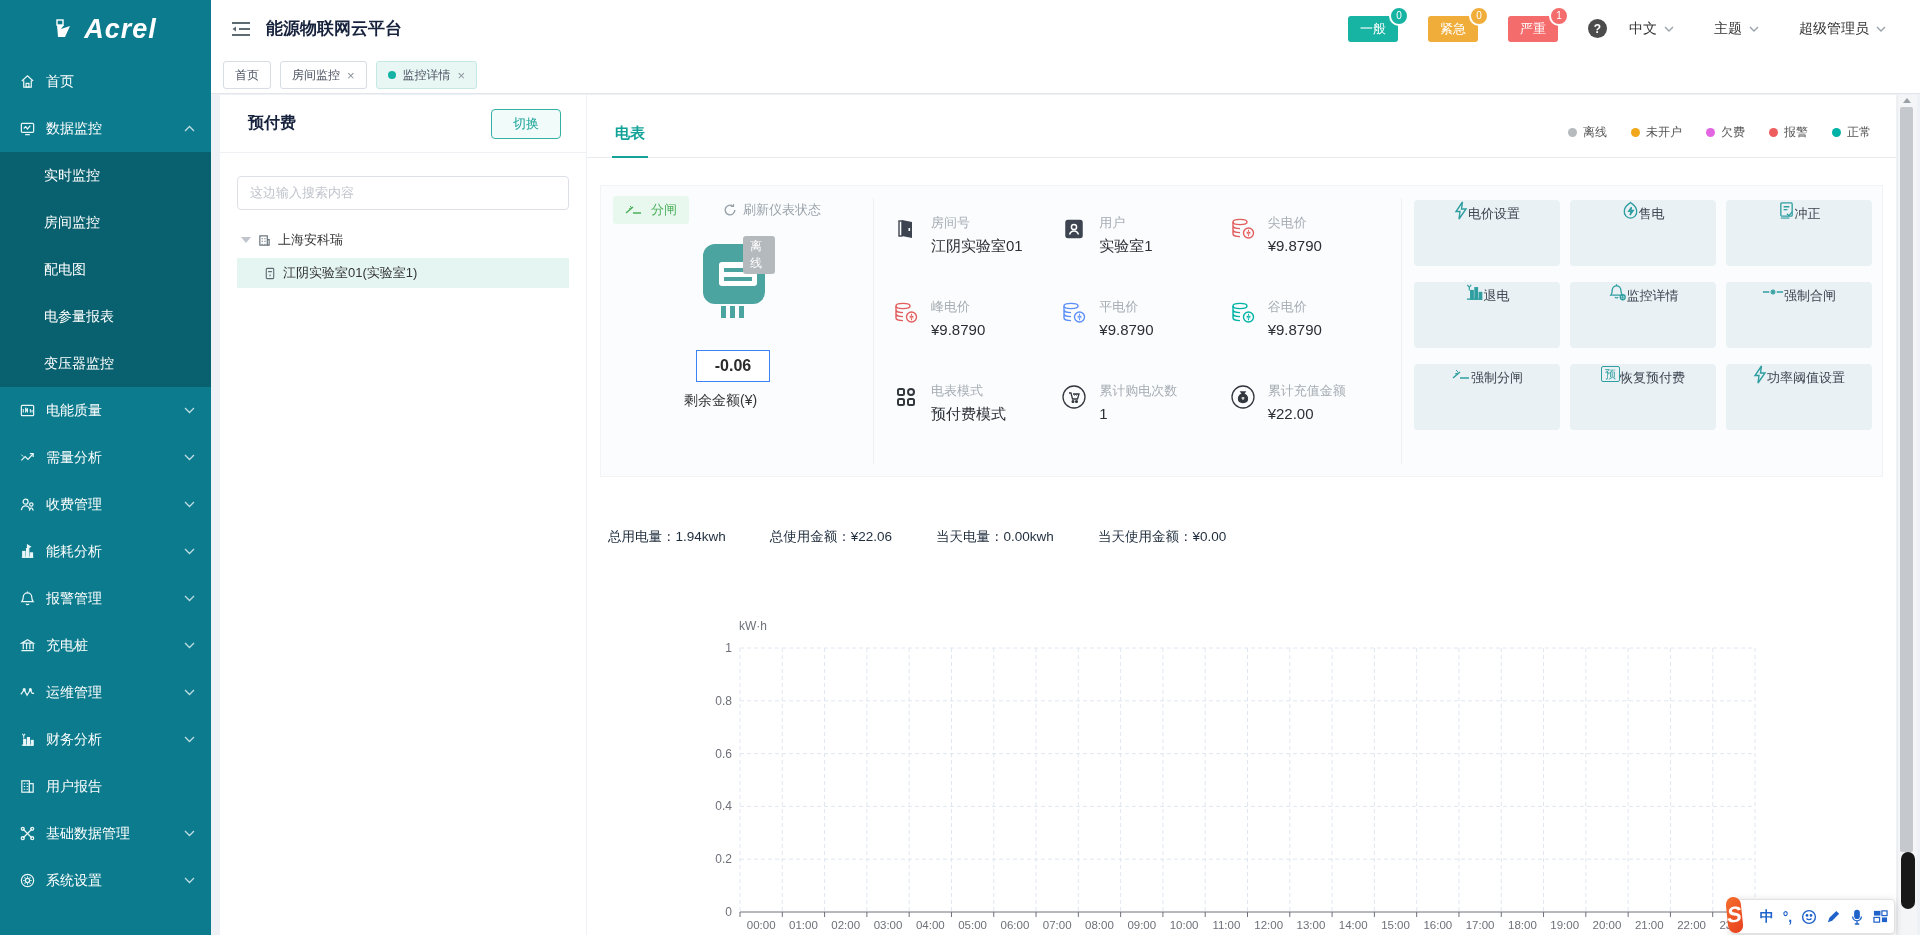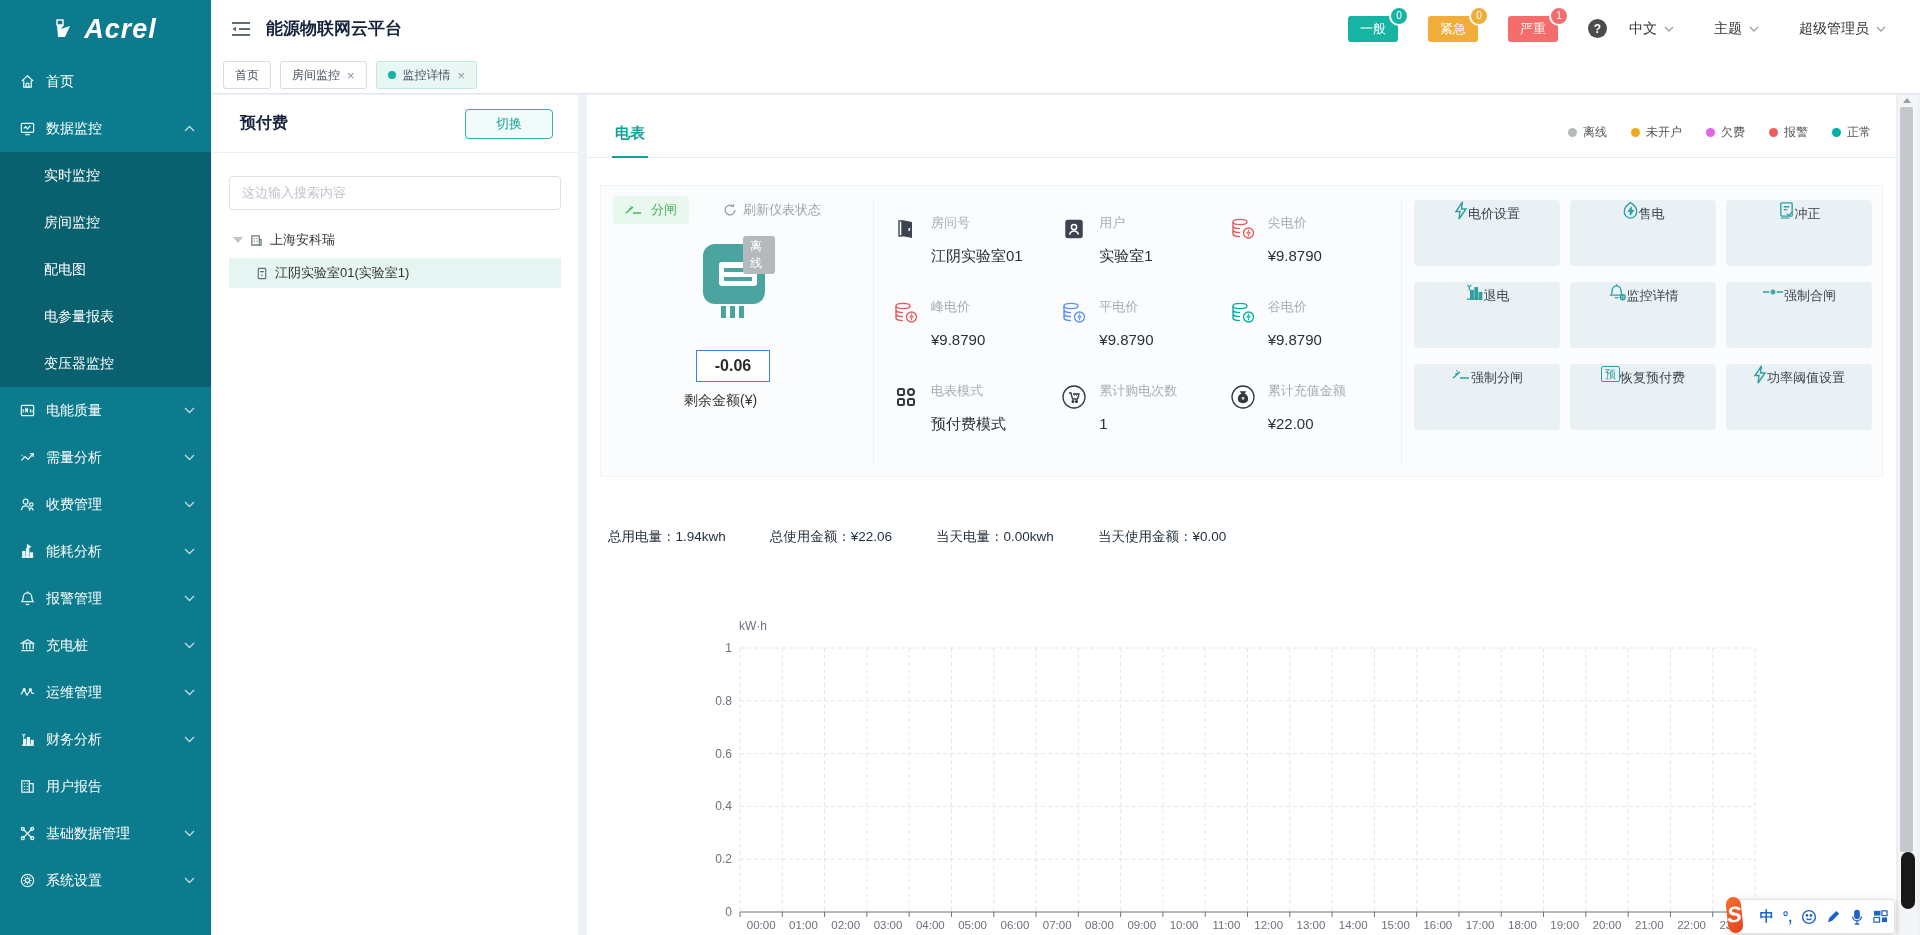--- a/index.html
+++ b/index.html
@@ -37,24 +37,24 @@
   
   .tabstrip{position:absolute;left:211px;top:57px;width:1709px;height:37px;background:#fff;border-bottom:1px solid #e2e6ec;
             display:flex;align-items:center;gap:9px;padding-left:12px;box-sizing:border-box;z-index:2}
   .tab{height:26px;display:flex;align-items:center;gap:7px;padding:0 11px;border:1px solid #d8dce5;border-radius:3px;
        font-size:12px;color:#495060;background:#fff;cursor:pointer}
   .tab .dot{width:8px;height:8px;border-radius:50%;background:#14b3a4}
   .tab .x{color:#8c939d;font-size:13px;line-height:1}
   .tab.active{background:#e8f7f4;border-color:#c4e9e3}
 
   
-  .left-card{position:absolute;left:212px;top:95px;width:366px;height:840px;background:#fff;z-index:1}
+  .left-card{position:absolute;left:220px;top:95px;width:366px;height:840px;background:#fff;z-index:1}
   .lp-head{height:57px;display:flex;align-items:center;justify-content:space-between;padding:0 25px 0 28px;border-bottom:1px solid #eef0f3}
   .lp-title{font-size:16px;font-weight:bold;color:#17233d}
-  .switch-btn{border:1px solid #35b0a5;color:#18a296;background:#f0fbfa;font-size:13px;padding:5px 30px;border-radius:4px;cursor:pointer}
+  .switch-btn{border:1px solid #35b0a5;color:#18a296;background:#f0fbfa;font-size:13px;padding:5px 21px;border-radius:4px;cursor:pointer}
   .search{margin:23px 17px 0 17px;height:34px;border:1px solid #dcdfe6;border-radius:4px;display:flex;align-items:center;box-sizing:border-box}
   .search input{border:0;outline:0;width:100%;padding:0 12px;font-size:13px;color:#333;background:transparent;font-family:Liberation Serif, serif}
   .search input::placeholder{color:#c0c4cc}
   .tree{margin-top:17px;font-size:13px;color:#333}
   .tree-root{display:flex;align-items:center;gap:7px;height:26px;padding-left:21px;cursor:pointer}
   .caret{width:0;height:0;border-left:5px solid transparent;border-right:5px solid transparent;border-top:6px solid #c0c4cc}
   .t-icon{color:#5f6b73;display:flex}
   .tree-child{margin:5px 17px 0;height:30px;background:#e5f5f2;display:flex;align-items:center;gap:7px;padding-left:27px;cursor:pointer}
 
   
@@ -80,21 +80,21 @@
   .balance-box{position:absolute;left:95px;top:164px;width:72px;height:30px;border:1px solid #3b82f6;background:#fff;
                display:flex;align-items:center;justify-content:center;font-size:16px;font-weight:bold;color:#2b2b2b}
   .balance-label{position:absolute;left:83px;top:206px;width:100px;font-size:14px;color:#333}
   .vdiv{position:absolute;top:12px;bottom:12px;width:1px;background:#eef1f3}
 
   .info-grid{position:absolute;left:292px;top:20px;width:505px;height:252px;display:grid;
              grid-template-columns:repeat(3,1fr);grid-template-rows:repeat(3,1fr)}
   .info-cell{display:flex;align-items:flex-start;gap:12px;padding-top:8px}
   .info-ic{width:26px;height:26px;display:flex;align-items:center;justify-content:center;margin-top:2px}
   .info-label{font-size:13px;color:#a6adb4}
-  .info-value{font-size:15px;color:#2b2f36;margin-top:15px}
+  .info-value{font-size:15px;color:#2b2f36;margin-top:5px}
 
   .actions{position:absolute;left:813px;top:14px;width:458px;display:grid;grid-template-columns:repeat(3,146px);
            grid-auto-rows:66px;gap:16px 10px}
   .act-btn{background:#e9f1f4;border-radius:4px;display:flex;flex-direction:row;align-items:flex-start;justify-content:center;cursor:pointer}
   .act-ic{color:#2f9ea0;height:20px;display:flex;align-items:center;justify-content:center}
   .act-label{font-size:13px;color:#3c4550;margin-top:5px}
   .box-char{border:1px solid #2f9ea0;color:#2f9ea0;font-size:11px;padding:1px 3px;border-radius:2px;line-height:1.1}
 
   .stats{position:absolute;left:21px;top:433px;display:flex;gap:44px;font-size:13.5px;color:#1f2d3d}
   .stat{white-space:nowrap}

